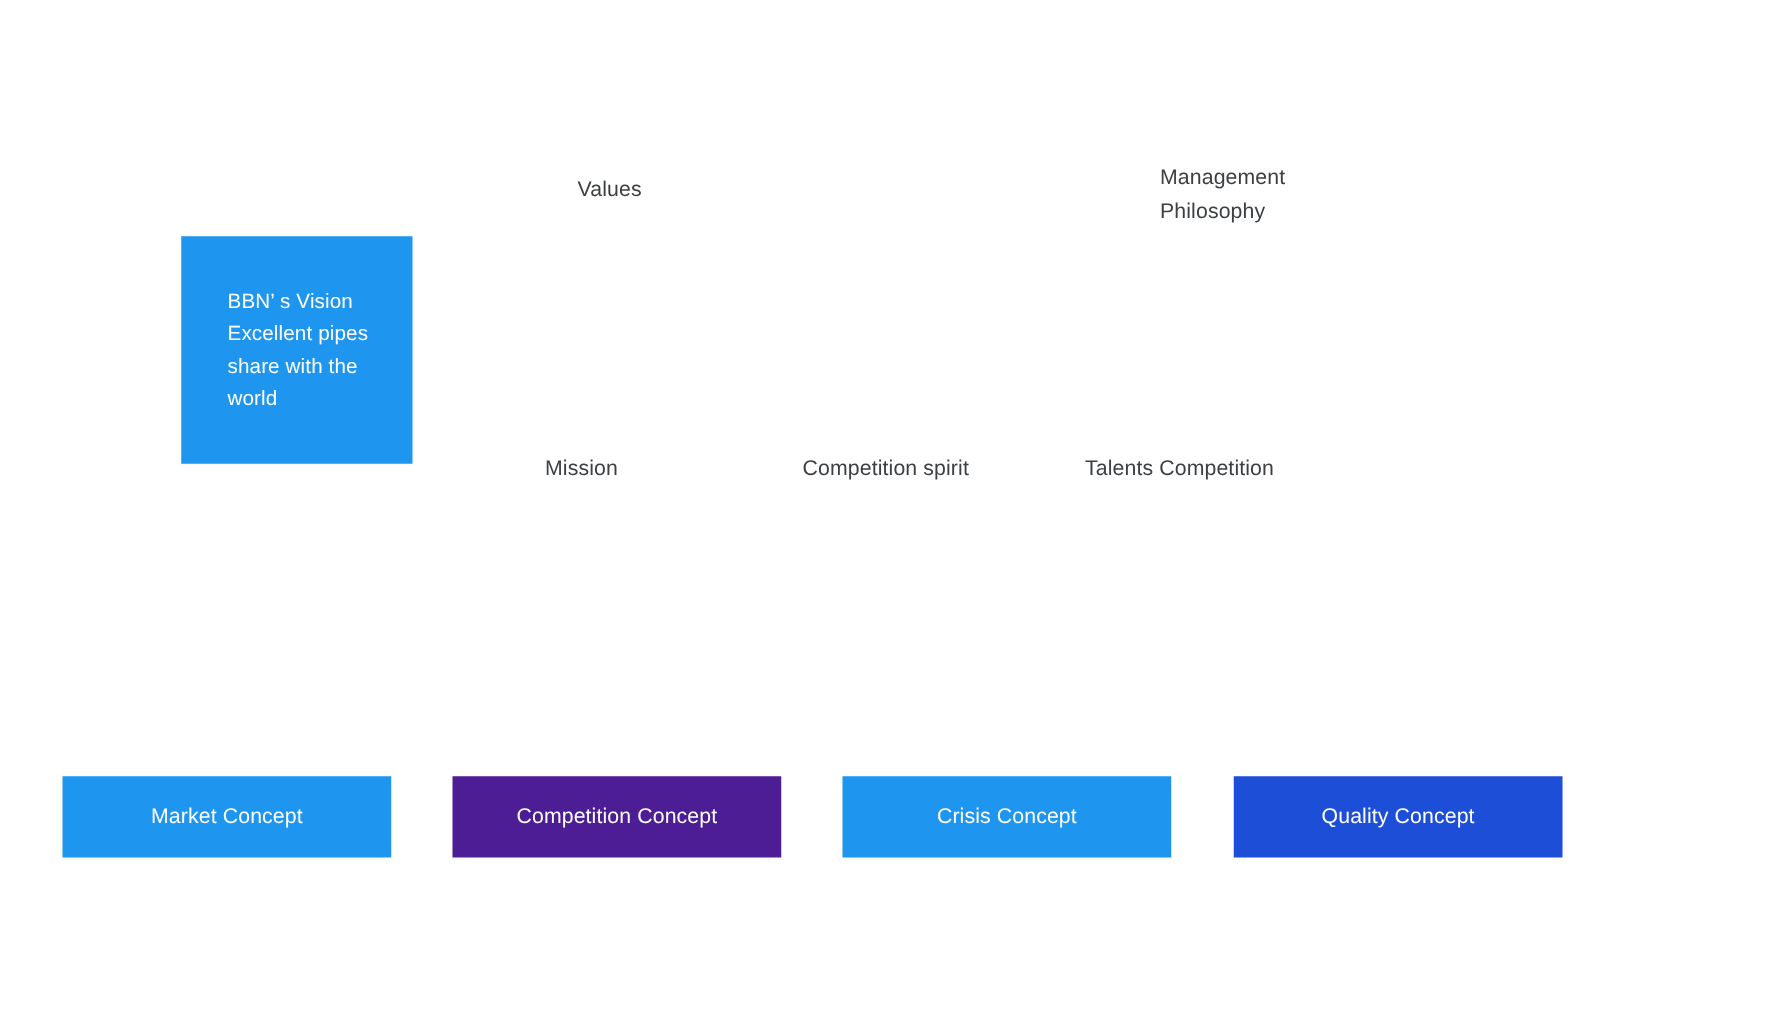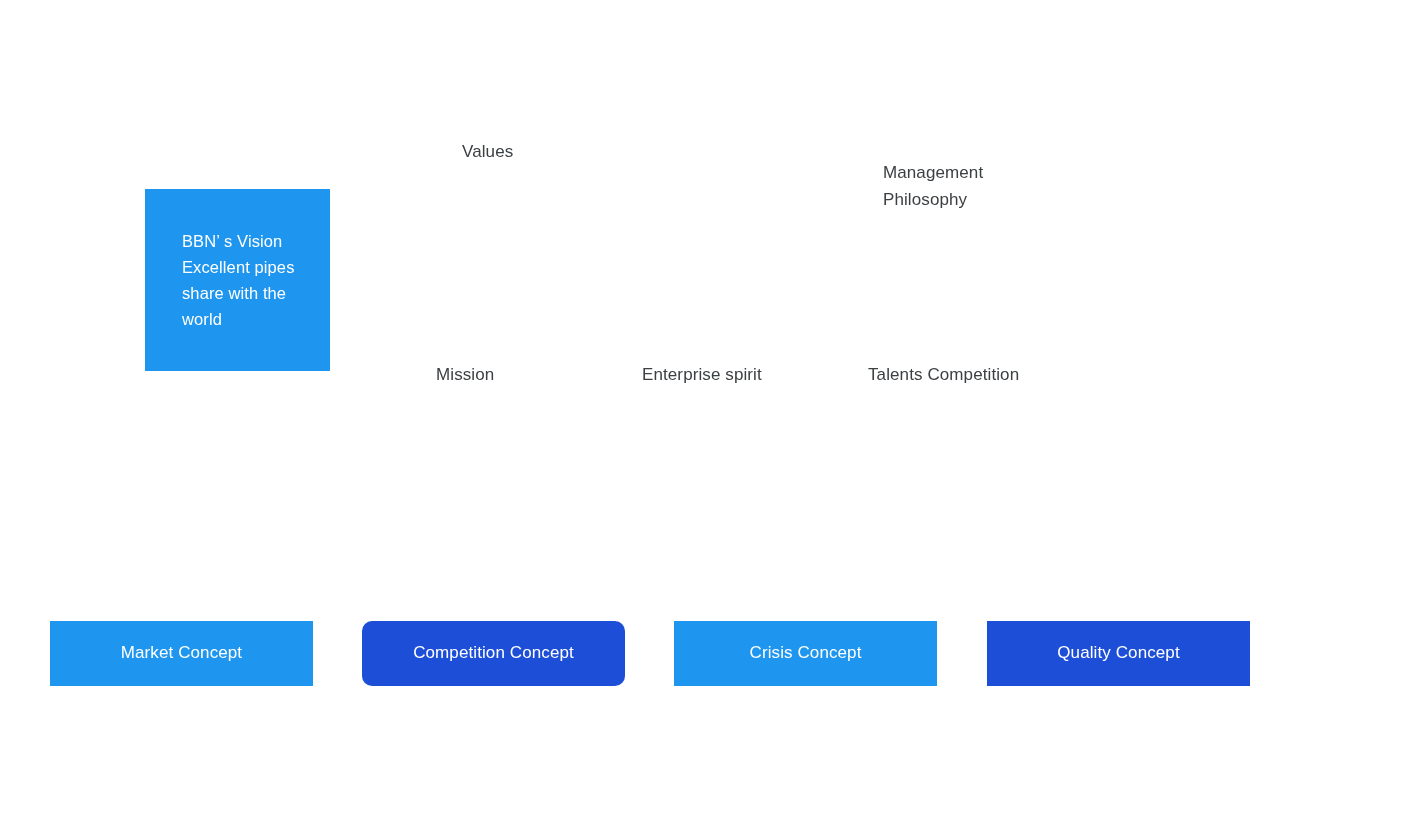--- a/index.html
+++ b/index.html
@@ -101,35 +101,35 @@
   <div class="vision-card" style="background: rgb(30, 149, 239);">
     <div class="vision-text">BBN’  s Vision
 Excellent pipes
 share with the
 world</div>
   </div>
 
   <div class="label" id="label-values" style="left: 462px; top: 139px;">Values</div>
 
 
-  <div class="label" id="label-management-philosophy" style="left: 883px; top: 129px; margin-top: 31px;">Management
+  <div class="label" id="label-management-philosophy" style="left: 928px; top: 129px;">Management
 Philosophy</div>
 
   <div class="label" id="label-mission" style="left: 436px; top: 362px;">Mission</div>
 
-  <div class="label" id="label-enterprise-spirit" style="left: 642px; top: 362px;">Enterprise spirit</div>
+  <div class="label" id="label-enterprise-spirit" style="left: 642px; top: 362px;">Competition spirit</div>
 
   <div class="label" id="label-talents-philosophy" style="left: 868px; top: 362px;">Talents Competition</div>
 
   <div class="concept-box" id="concept-box-0" style="left: 50px; background: rgb(30, 149, 239);">
     <div class="concept-title">Market Concept</div>
     <div class="concept-subline">|</div>
   </div>
 
-  <div class="concept-box" id="concept-box-1" style="left: 362px; background: #1d4ed8; border-radius: 10px;">
+  <div class="concept-box" id="concept-box-1" style="left: 362px; background: #4c1d95;">
     <div class="concept-title">Competition Concept</div>
     <div class="concept-subline">|</div>
   </div>
 
   <div class="concept-box" id="concept-box-2" style="left: 674px; background: rgb(30, 149, 239); text-align: center;">
     <div class="concept-title">Crisis Concept</div>
     <div class="concept-subline">|</div>
   </div>
 
   <div class="concept-box" id="concept-box-3" style="left: 987px; background: #1d4ed8;">

